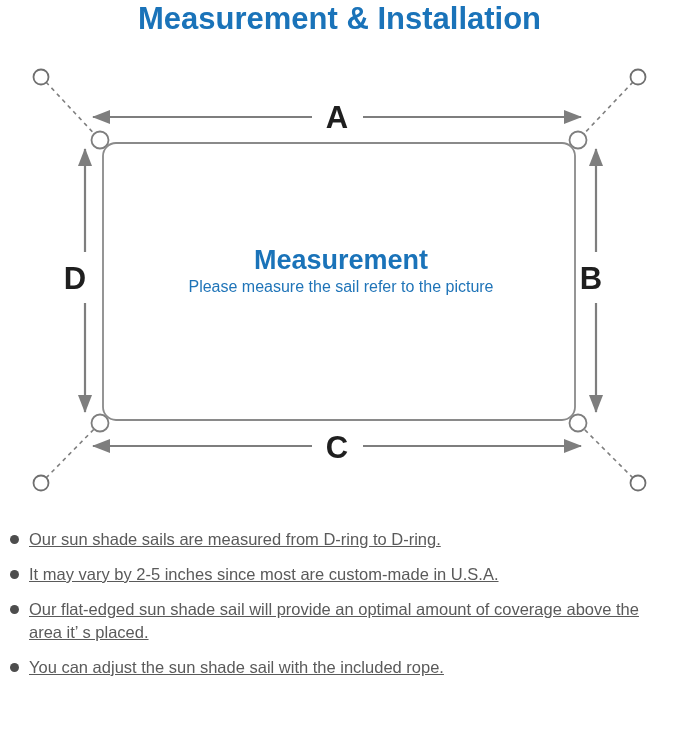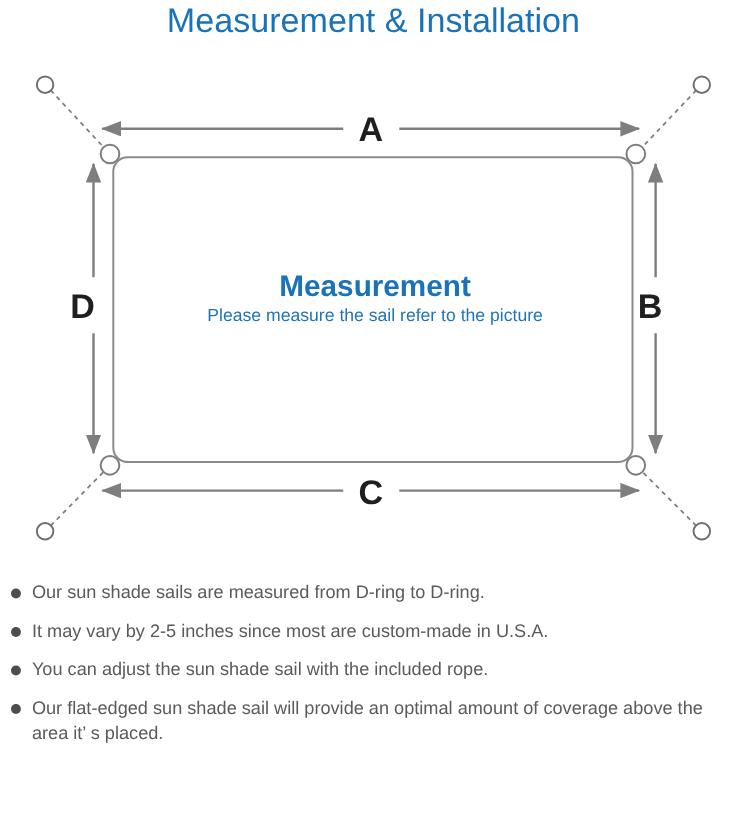--- a/index.html
+++ b/index.html
@@ -6,37 +6,38 @@
   .page{
     position:relative;
     width:679px;height:739px;
     background:#ffffff;
     font-family:"Liberation Sans", sans-serif;
     overflow:hidden;
   }
   .title{
     position:absolute;top:1px;left:0;width:100%;
     text-align:center;
-    font-size:31px;font-weight:normal;
+    font-size:31px;font-weight:bold;
     color:#1a73b9;
     letter-spacing:0px;
   }
   .diagram{
     position:absolute;top:0;left:0;
   }
   .bullets{
     position:absolute;left:10px;top:528px;width:636px;
   }
   .bullet-item{
     display:flex;
     align-items:flex-start;
     margin-bottom:12px;
     color:#5a5a5a;
     font-size:16.5px;
     line-height:23px;
+    text-decoration:underline;
   }
   .bullet-dot{
     flex:none;
     width:9px;height:9px;border-radius:50%;
     background:#4d4d4d;
     margin:7px 10px 0 0;
   }
   .bullet-text{flex:1;}
   
   .dim-label{
@@ -117,21 +118,21 @@
     <div class="bullet-item">
       <span class="bullet-dot"></span>
       <span class="bullet-text">Our sun shade sails are measured from D-ring to D-ring.</span>
     </div>
     <div class="bullet-item">
       <span class="bullet-dot"></span>
       <span class="bullet-text">It may vary by 2-5 inches since most are custom-made in U.S.A.</span>
     </div>
     <div class="bullet-item">
       <span class="bullet-dot"></span>
-      <span class="bullet-text">You can adjust the sun shade sail with the included rope.</span>
+      <span class="bullet-text">Our flat-edged sun shade sail will provide an optimal amount of coverage above the area it’ s placed.</span>
     </div>
     <div class="bullet-item">
       <span class="bullet-dot"></span>
-      <span class="bullet-text">Our flat-edged sun shade sail will provide an optimal amount of coverage above the area it’ s placed.</span>
+      <span class="bullet-text">You can adjust the sun shade sail with the included rope.</span>
     </div>
   </div>
 
 </div>
 
 </body></html>

